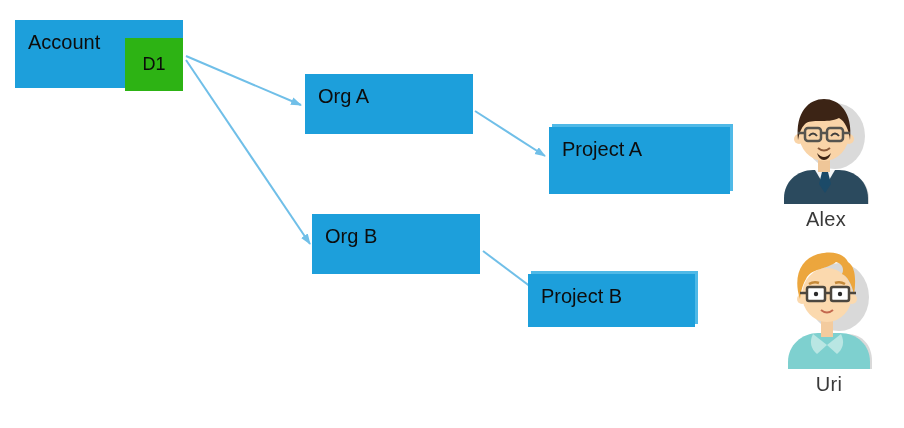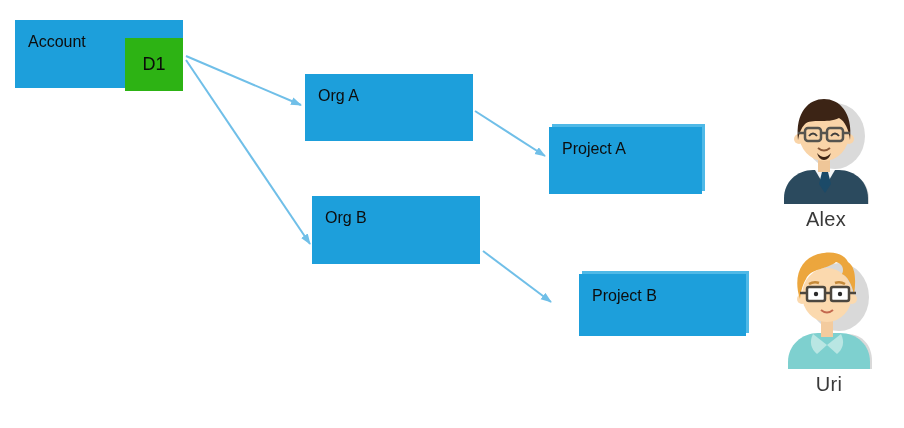--- a/index.html
+++ b/index.html
@@ -12,21 +12,21 @@
   }
   .arrows{position:absolute;left:0;top:0;width:904px;height:428px;pointer-events:none;}
   .node{
     position:absolute;
     background:#1d9fdb;
     color:#0d0d0d;
   }
   .node.echo{box-shadow:3px -3px 0 0 #4fb9e7;}
   .node-label{
     position:absolute;left:13px;top:11px;
-    font-size:16px;line-height:22px;color:#0d0d0d;white-space:nowrap;
+    font-size:20px;line-height:22px;color:#0d0d0d;white-space:nowrap;
   }
   .badge{
     position:absolute;right:-1px;bottom:-3px;
     width:58px;height:53px;
     background:#2db314;
     display:flex;align-items:center;justify-content:center;
     font-size:18px;color:#0b0b0b;
   }
   .badge.flush{right:0;}
   .user{position:absolute;width:90px;text-align:center;}
@@ -50,33 +50,33 @@
     <line x1="186" y1="60" x2="310" y2="244" stroke-width="2" marker-end="url(#ah)" stroke="#70bfe8"></line>
     <line x1="475" y1="111" x2="545" y2="156" stroke-width="2" marker-end="url(#ah)" stroke="#70bfe8"></line>
     <line x1="483" y1="251" x2="551" y2="302" stroke-width="2" marker-end="url(#ah)" stroke="#70bfe8"></line>
   </svg>
 
   <div class="node" style="left:15px;top:20px;width:168px;height:68px">
     <span class="node-label">Account</span>
     <span class="badge flush">D1</span>
   </div>
 
-  <div class="node" style="left:305px;top:74px;width:168px;height:67px">
+  <div class="node" style="left:305px;top:74px;width:168px;height:60px">
     <span class="node-label">Org A</span>
   </div>
 
-  <div class="node" style="left:312px;top:196px;width:168px;height:68px">
+  <div class="node" style="left:312px;top:214px;width:168px;height:60px">
     <span class="node-label">Org B</span>
   </div>
 
-  <div class="node echo" style="left:549px;top:127px;width:153px;height:67px">
+  <div class="node echo" style="left:549px;top:127px;width:181px;height:67px">
     <span class="node-label">Project A</span>
   </div>
 
-  <div class="node echo" style="left:579px;top:274px;width:167px;height:62px">
+  <div class="node echo" style="left:528px;top:274px;width:167px;height:53px">
     <span class="node-label">Project B</span>
   </div>
 
   <div class="user" style="left:781px;top:92px">
     <svg class="avatar" width="90" height="112" viewBox="0 0 90 112" xmlns="http://www.w3.org/2000/svg">
       <ellipse cx="54" cy="44" rx="30" ry="33" fill="#dadada"></ellipse>
       <path d="M14,112 v-5 c0-15 13-27 29-27 h18 c16,0 27,12 27,27 v5 z" fill="#dadada"></path>
       <path d="M3,112 v-6 c0-16 13-28 29-28 h26 c16,0 29,12 29,28 v6 z" fill="#2b4a5e"></path>
       <path d="M34,78 h20 l-10,17 z" fill="#f4f6f7"></path>
       <path d="M41,80 h6 l3,12 -6,9 -6,-9 z" fill="#1b4a68"></path>

